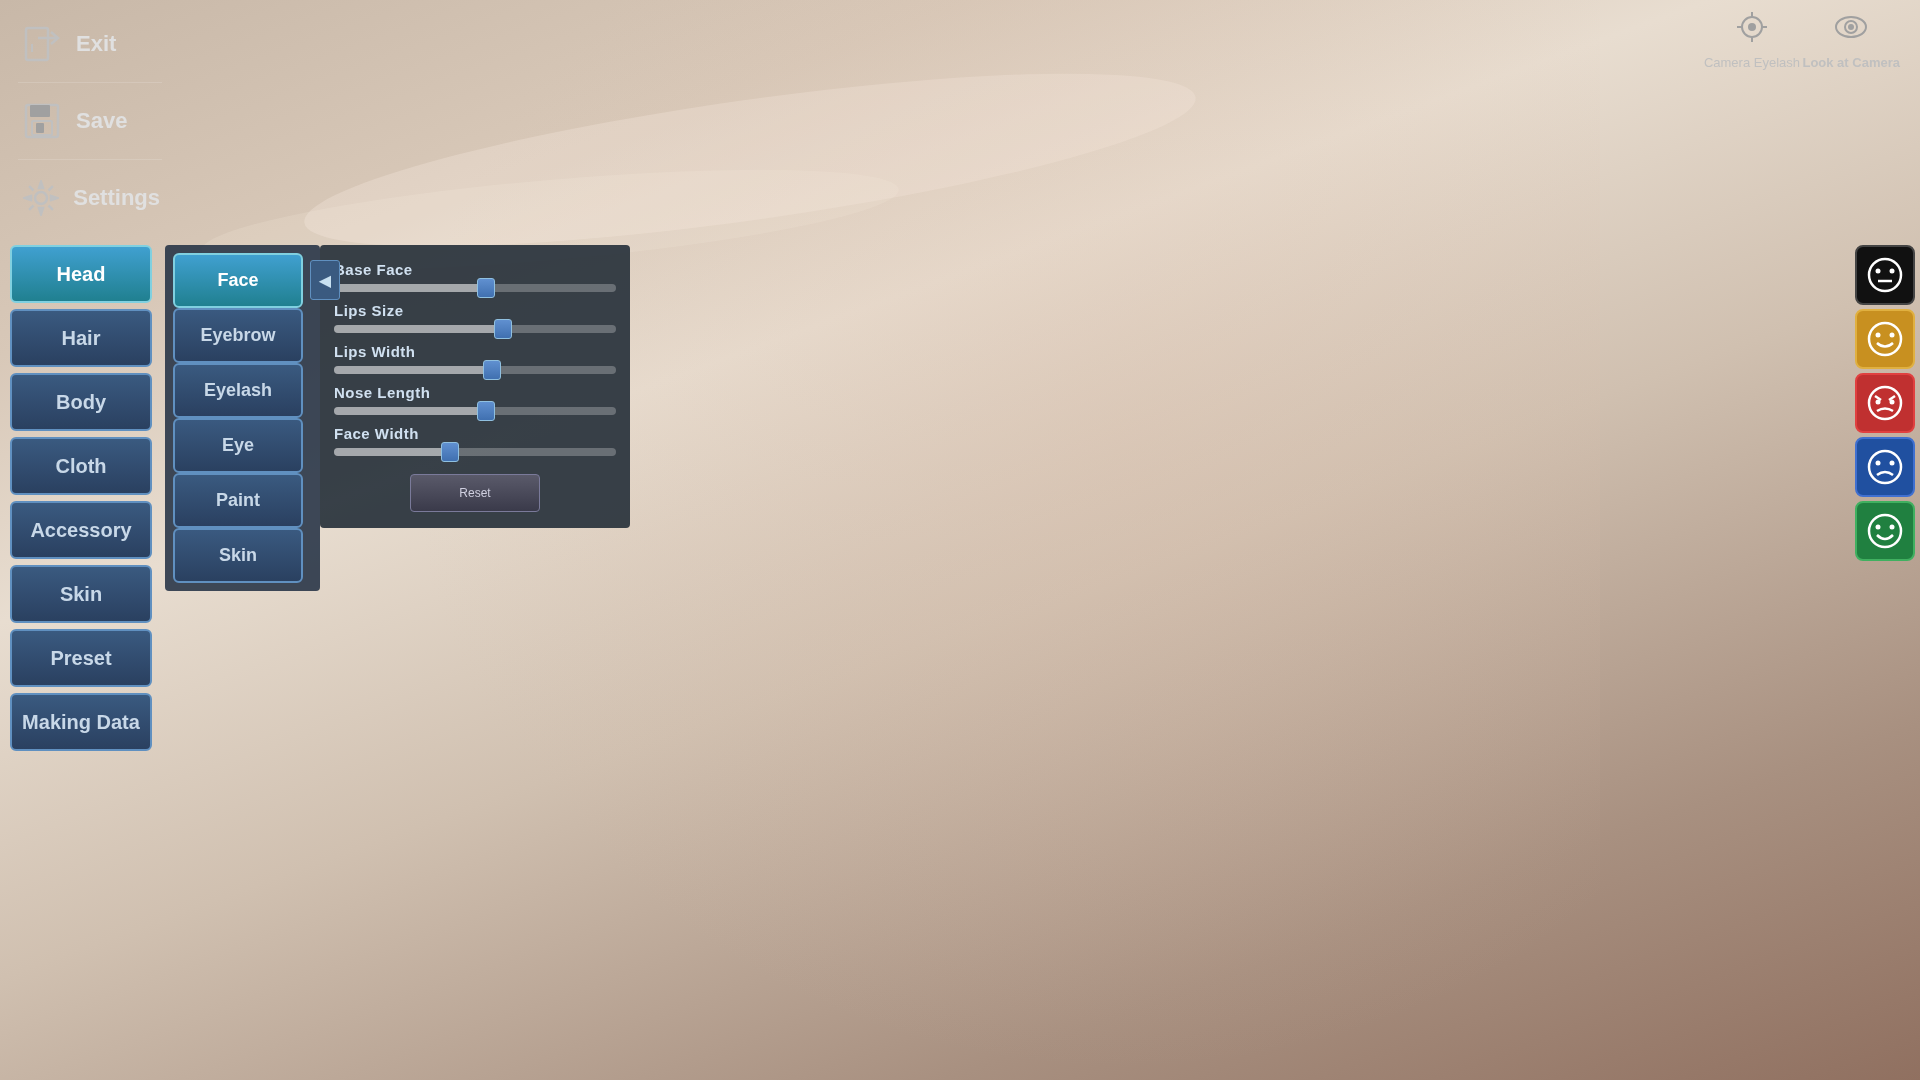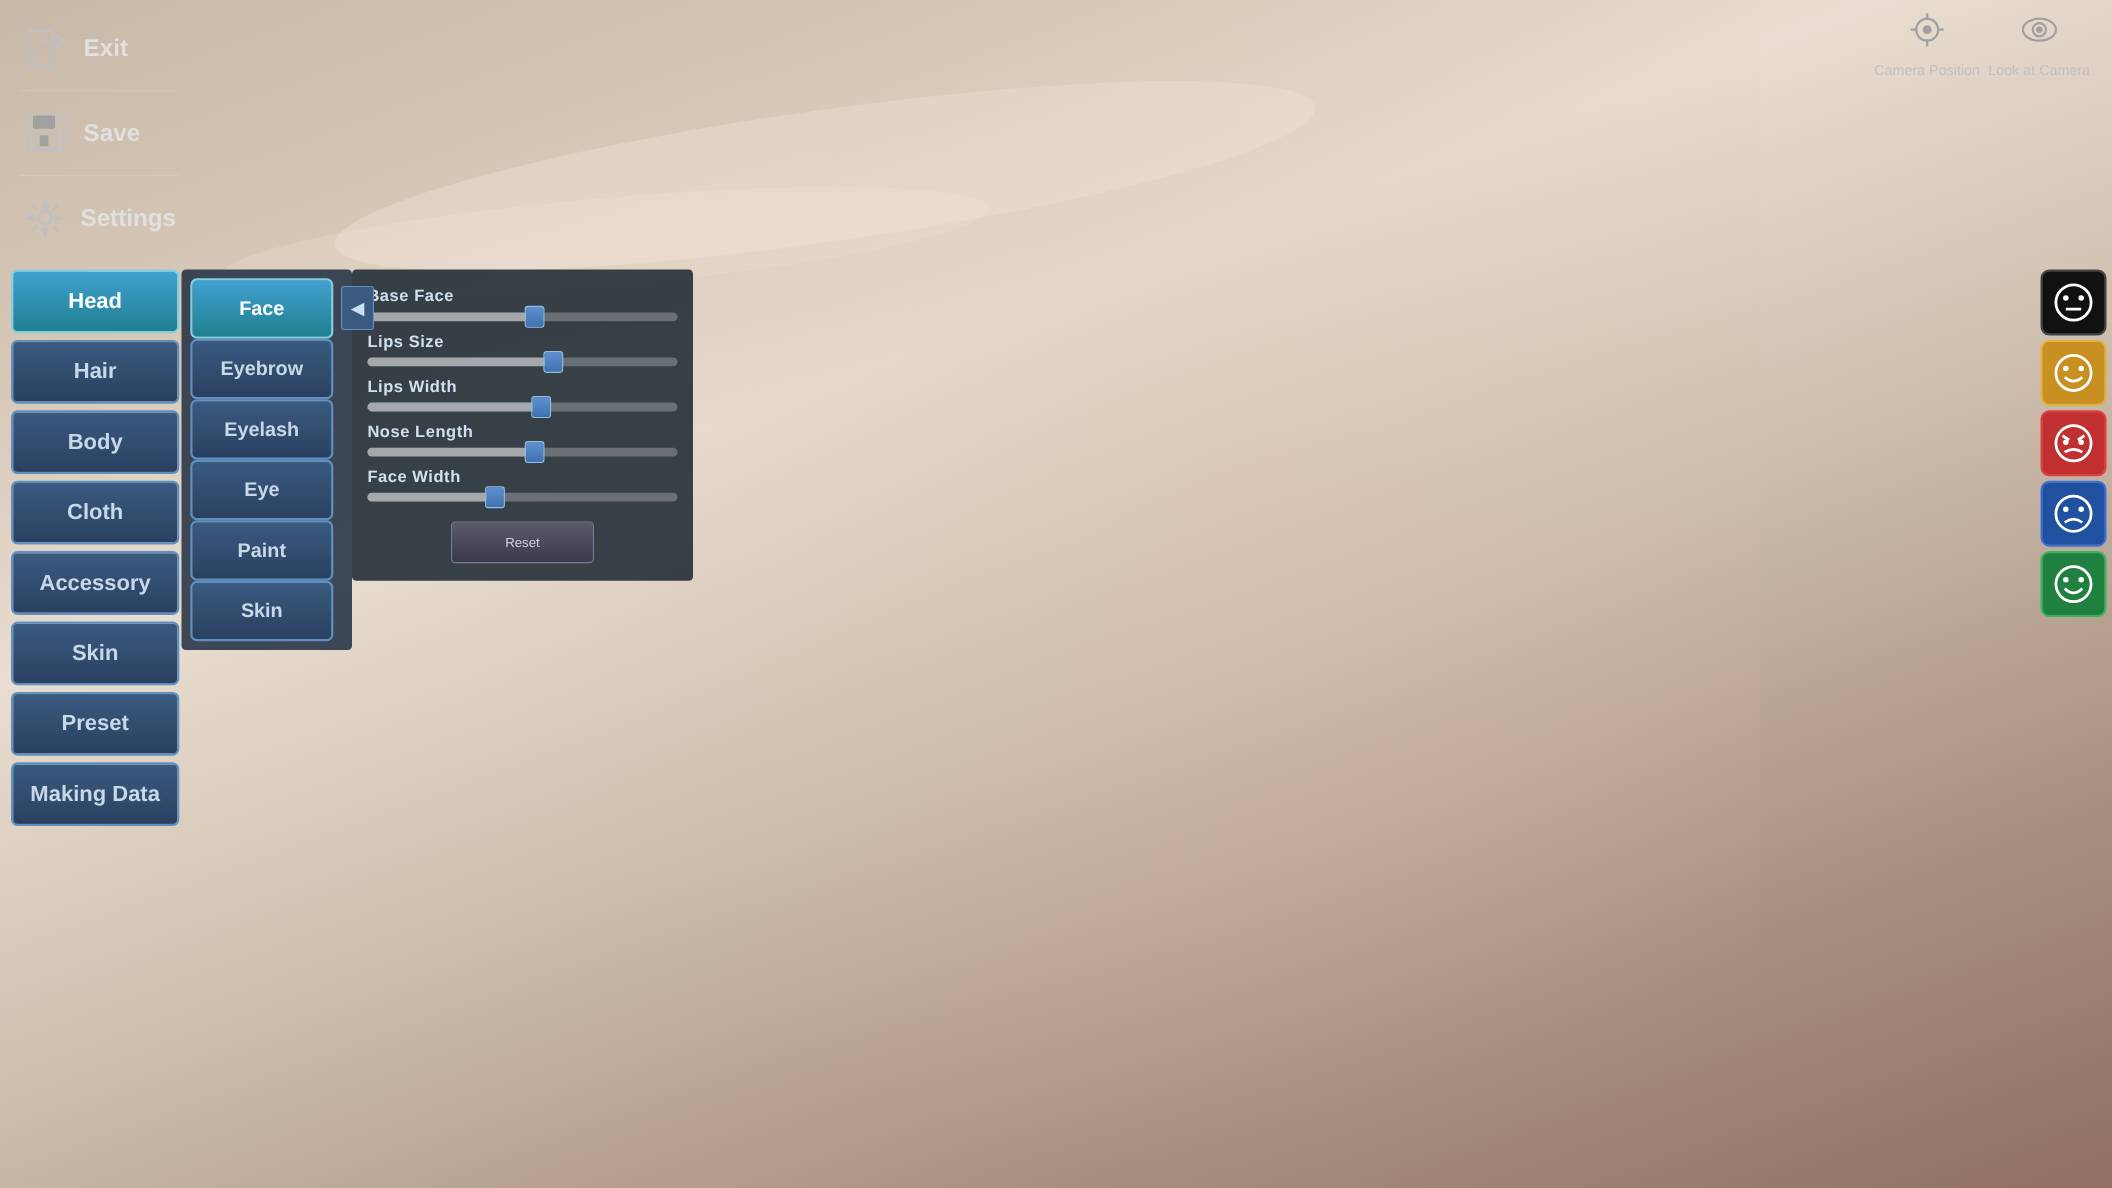--- a/index.html
+++ b/index.html
@@ -68,21 +68,21 @@
       top: 245px;
       left: 10px;
       width: 155px;
       z-index: 10;
       display: flex;
       flex-direction: column;
       gap: 6px;
     }
 
     .cat-btn {
-      width: 153px;
+      width: 142px;
       height: 58px;
       border: 2px solid #6090c0;
       border-radius: 6px;
       background: linear-gradient(180deg, #3a5a80 0%, #2a4060 100%);
       color: #c8d8e8;
       font-size: 20px;
       font-weight: bold;
       cursor: pointer;
       display: flex;
       align-items: center;
@@ -259,20 +259,21 @@
 
     .look-at-cam {
       position: absolute;
       top: 10px;
       right: 20px;
       z-index: 10;
       display: flex;
       flex-direction: column;
       align-items: center;
       gap: 4px;
+      font-weight: bold;
     }
 
     
     .expression-panel {
       position: absolute;
       top: 245px;
       right: 0;
       width: 70px;
       z-index: 10;
       display: flex;
@@ -422,21 +423,21 @@
   <div class="cam-icon">
     <svg width="34" height="34" viewBox="0 0 34 34">
       <circle cx="17" cy="17" r="10" fill="none" stroke="#a0a0a0" stroke-width="2"></circle>
       <line x1="17" y1="2" x2="17" y2="8" stroke="#a0a0a0" stroke-width="2"></line>
       <line x1="17" y1="26" x2="17" y2="32" stroke="#a0a0a0" stroke-width="2"></line>
       <line x1="2" y1="17" x2="8" y2="17" stroke="#a0a0a0" stroke-width="2"></line>
       <line x1="26" y1="17" x2="32" y2="17" stroke="#a0a0a0" stroke-width="2"></line>
       <circle cx="17" cy="17" r="4" fill="#a0a0a0"></circle>
     </svg>
   </div>
-  <span class="cam-label">Camera Position</span>
+  <span class="cam-label">Camera Eyelash</span>
 </div>
 
 <div class="look-at-cam">
   <div class="cam-icon">
     <svg width="34" height="34" viewBox="0 0 34 34">
       <ellipse cx="17" cy="17" rx="15" ry="10" fill="none" stroke="#a0a0a0" stroke-width="2"></ellipse>
       <circle cx="17" cy="17" r="6" fill="none" stroke="#a0a0a0" stroke-width="2"></circle>
       <circle cx="17" cy="17" r="3" fill="#a0a0a0"></circle>
     </svg>
   </div>

